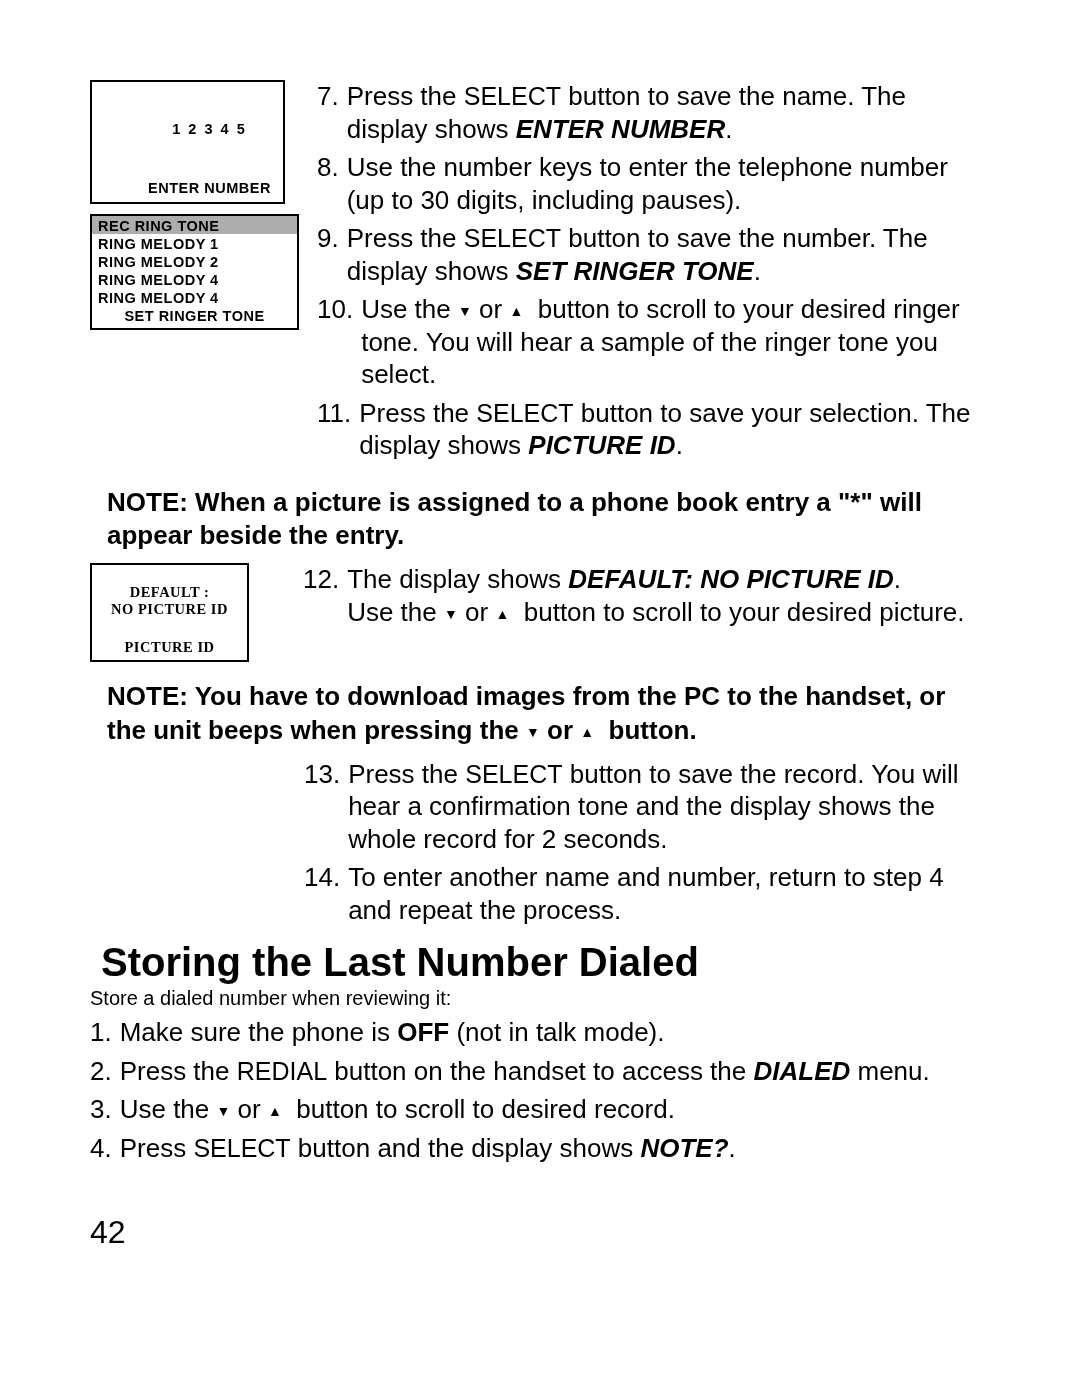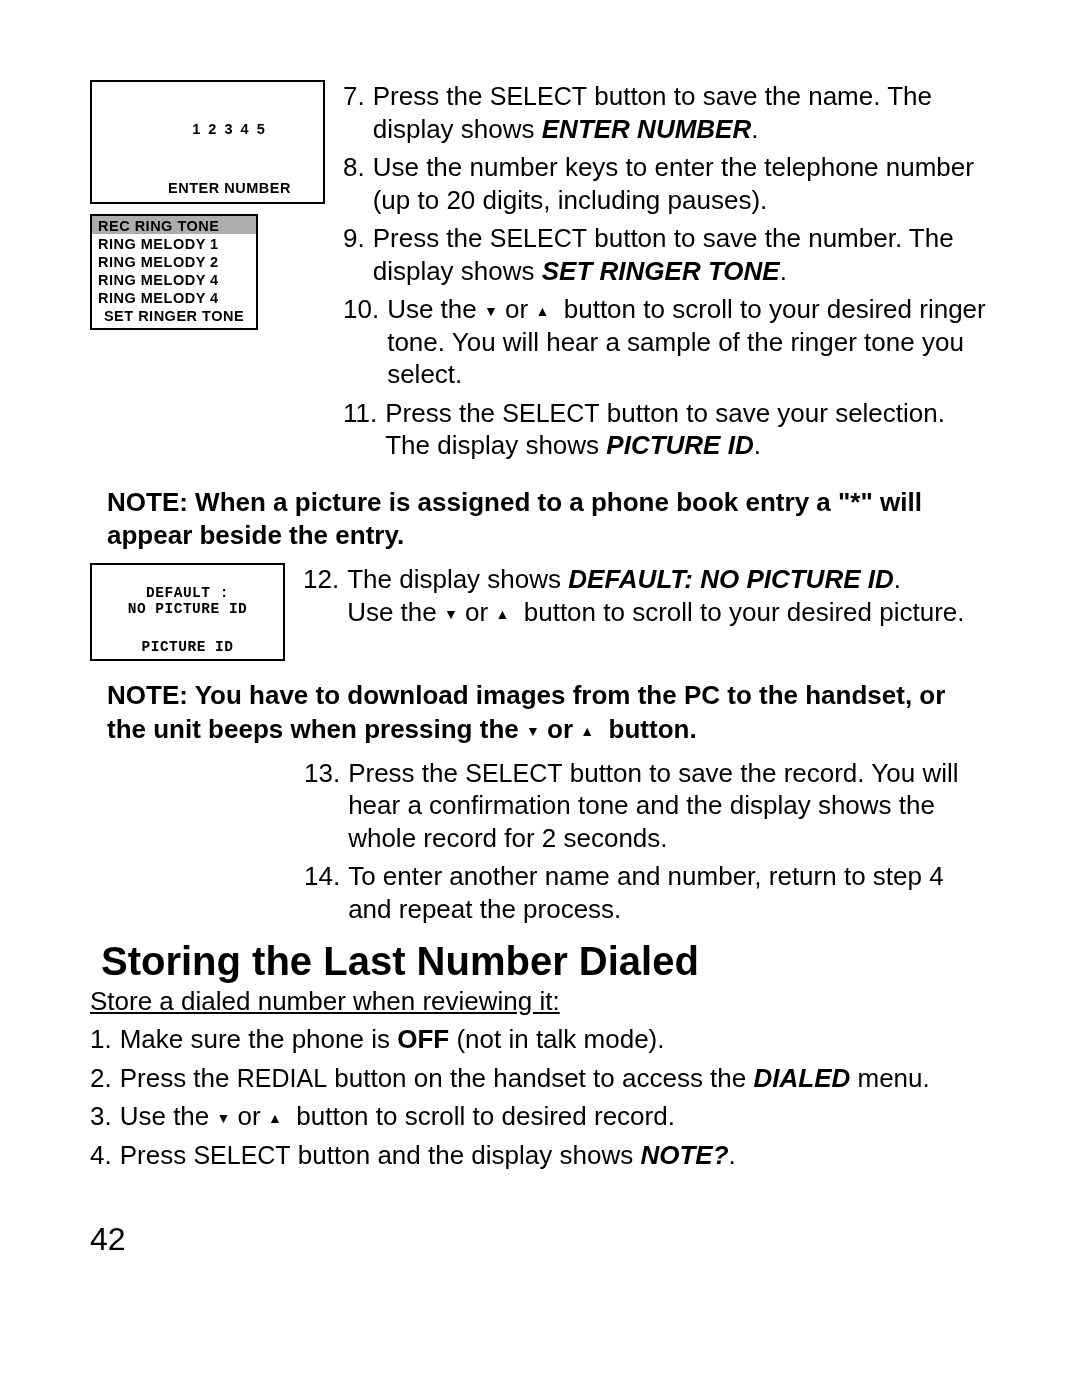--- a/index.html
+++ b/index.html
@@ -21,21 +21,21 @@
   }
   .col-left {
     flex: 0 0 195px;
   }
   .col-right {
     flex: 1;
   }
   .screen {
     border: 2px solid #000;
     box-sizing: border-box;
-    width: 235px;
+    width: 195px;
     font-family: Arial, sans-serif;
     padding-left: 44px;
   }
   .screen .content-area {
     padding: 4px 6px;
     min-height: 86px;
     display: flex;
     flex-direction: column;
     justify-content: center;
     align-items: center;
@@ -47,21 +47,21 @@
   .screen .footer {
     border-top: 0;
     font-size: 14.5px;
     font-weight: bold;
     text-align: center;
     padding: 4px 2px 6px 2px;
     letter-spacing: 0.5px;
   }
   .screen-list {
     border: 2px solid #000;
-    width: 168px;
+    width: 209px;
     box-sizing: border-box;
     font-family: Arial, sans-serif;
     margin-top: 10px;
   }
   .screen-list .item {
     font-size: 14.5px;
     font-weight: bold;
     padding: 2px 6px 0px 6px;
     letter-spacing: 0.5px;
   }
@@ -70,23 +70,23 @@
   }
   .screen-list .footer {
     font-size: 14.5px;
     font-weight: bold;
     text-align: center;
     padding: 2px 2px 4px 2px;
     letter-spacing: 0.5px;
   }
   .screen3 {
     border: 2px solid #000;
-    width: 195px;
-    box-sizing: border-box;
-    font-family: Liberation Mono, monospace;
+    width: 159px;
+    box-sizing: border-box;
+    font-family: Liberation Serif, serif;
   }
   .screen3 .content-area {
     min-height: 72px;
     display: flex;
     flex-direction: column;
     justify-content: center;
     align-items: center;
     font-size: 14.5px;
     font-weight: bold;
     letter-spacing: 0.5px;
@@ -132,23 +132,22 @@
     font-weight: bold;
     line-height: 1.3;
     margin: 6px 0 10px 17px;
   }
   .h1 {
     font-size: 40px;
     font-weight: bold;
     margin: 14px 0 2px 11px;
   }
   .intro {
-    font-size: 26px;
+    font-size: 20px;
     margin-bottom: 6px;
-    text-decoration: underline;
   }
   .footer-pagenum {
     font-size: 32px;
     margin-top: 50px;
   }
   .arrow-down, .arrow-up {
     display: inline-block;
     font-size: 14px;
     vertical-align: 2px;
   }
@@ -183,21 +182,21 @@
     </div>
     <div class="col-right instruction-list">
       <div class="li">
         <div class="num">7.</div>
         <div class="txt">
           <span>Press the </span><span class="sc">SELECT</span><span> button to save the name. The display shows </span><span class="bi">ENTER NUMBER</span><span>.</span>
         </div>
       </div>
       <div class="li">
         <div class="num">8.</div>
-        <div class="txt">Use the number keys to enter the telephone number (up to 20 digits, including pauses).</div>
+        <div class="txt">Use the number keys to enter the telephone number (up to 30 digits, including pauses).</div>
       </div>
       <div class="li">
         <div class="num">9.</div>
         <div class="txt">
           <span>Press the </span><span class="sc">SELECT</span><span> button to save the number. The display shows </span><span class="bi">SET RINGER TONE</span><span>.</span>
         </div>
       </div>
       <div class="li">
         <div class="num">10.</div>
         <div class="txt">

